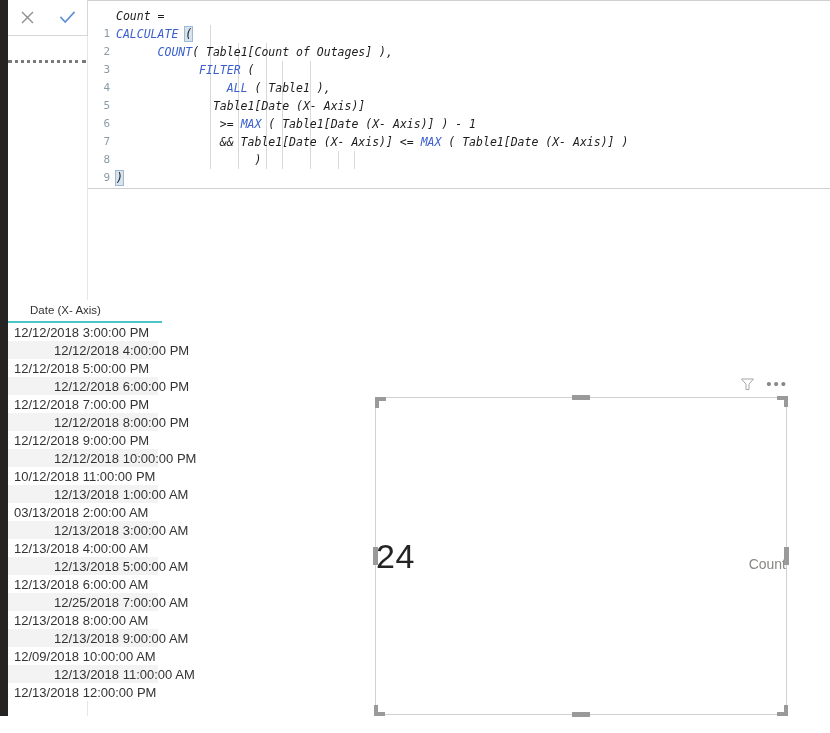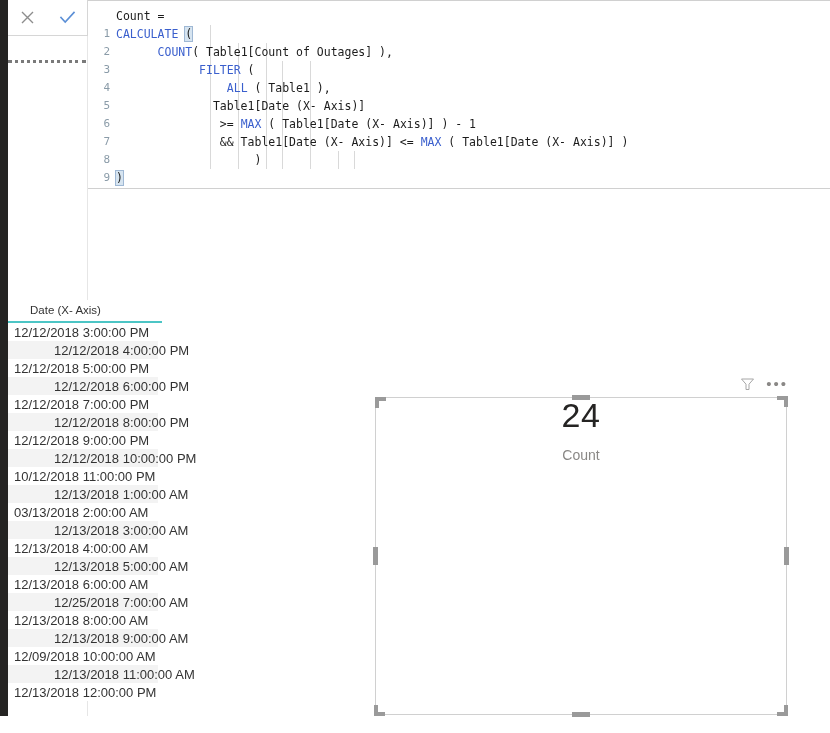--- a/index.html
+++ b/index.html
@@ -111,20 +111,21 @@
     left: 0;
     width: 22px;
     text-align: right;
     color: #8a9ba8;
     font-size: 11px;
   }
   .code-text {
     position: absolute;
     left: 28px;
     top: 0;
+    font-style: italic;
   }
   .kw { color: #3a5fcd; }
   .paren-hl {
     background: #d6e4f0;
     outline: 1px solid #9fb8d4;
   }
   
   .guide {
     position: absolute;
     width: 0;
@@ -166,23 +167,23 @@
     width: 412px;
     height: 318px;
   }
   .visual-card {
     position: absolute;
     inset: 0;
     background: #ffffff;
     border: 1px solid #d0d0d0;
     box-sizing: border-box;
     display: flex;
-    flex-direction: column;
-    align-items: center;
-    justify-content: flex-start;
+    flex-direction: row;
+    align-items: center;
+    justify-content: space-between;
   }
   .card-value {
     font-size: 34px;
     color: #252423;
     font-weight: 400;
     line-height: 1;
     letter-spacing: 0.5px;
   }
   .card-label {
     font-size: 14px;

